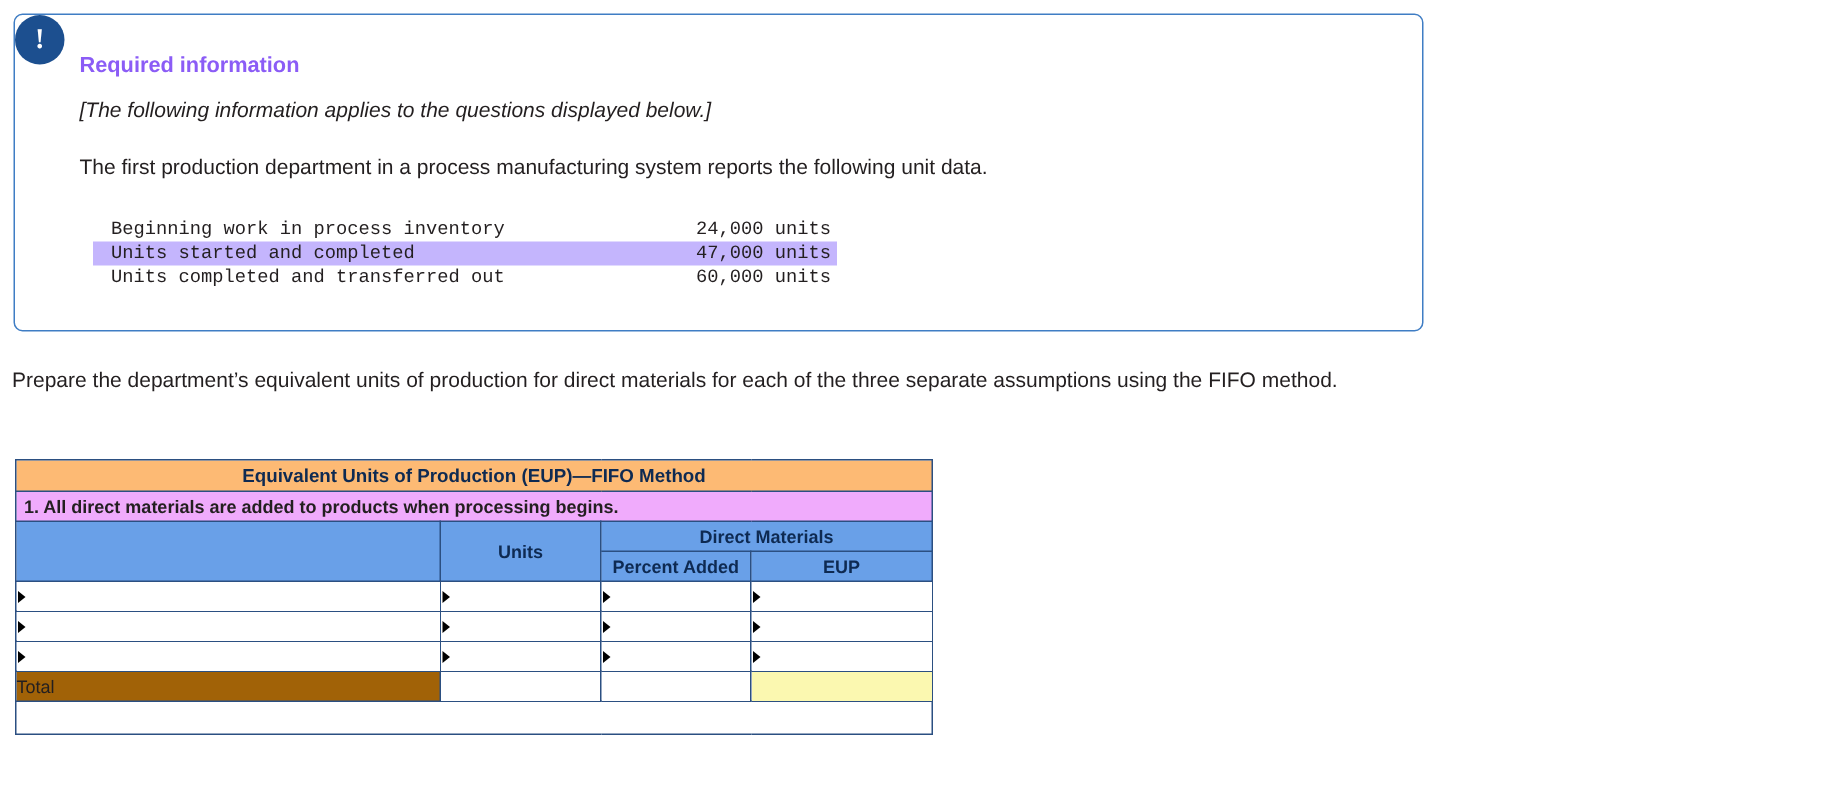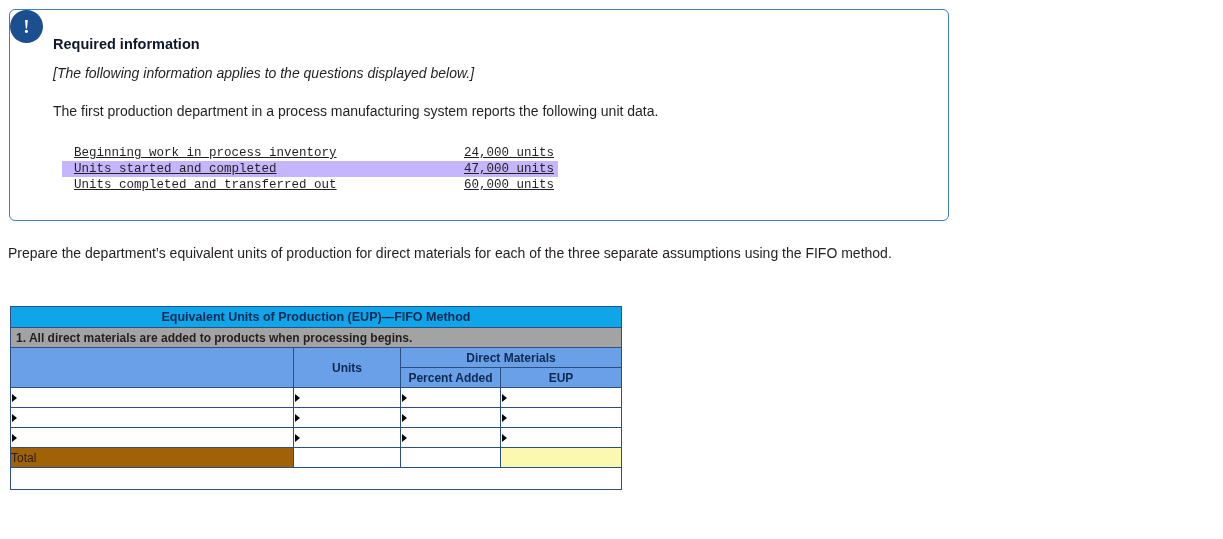--- a/index.html
+++ b/index.html
@@ -33,21 +33,21 @@
     font-weight: bold;
     line-height: 33px;
     text-align: center;
     font-family: "Liberation Serif", serif;
   }
   .req-title {
     position: absolute;
     left: 43px; top: 26px;
     font-size: 14.5px;
     font-weight: bold;
-    color: #0f172a;
+    color: #8b5cf6;
   }
   .req-italic {
     position: absolute;
     left: 43px; top: 55px;
     font-size: 14px;
     font-style: italic;
     color: #231f20;
   }
   .req-body {
     position: absolute;
@@ -61,21 +61,20 @@
     position: absolute;
     left: 52px; top: 135px;
     border-collapse: collapse;
     font-family: "Liberation Mono", monospace;
     font-size: 12.5px;
     color: #231f20;
   }
   .unit-table td {
     padding: 1px 0px;
     white-space: pre;
-    text-decoration: underline;
   }
   .unit-table td.label { width: 350px; padding-left: 12px; }
   .unit-table td.value { width: 146px; text-align: right; padding-right: 4px; }
   .unit-table tr.shaded td { background: #c4b5fd; }
 
   
   .instruction {
     position: absolute;
     left: 8px; top: 244px;
     width: 945px;
@@ -91,29 +90,29 @@
     width: 612px;
     border-collapse: collapse;
     font-size: 12px;
   }
   .eup td, .eup th {
     border: 1px solid #2b4f81;
     padding: 0;
     height: 20px;
   }
   .eup .hdr-main {
-    background: #0ea5e9;
+    background: #fdba74;
     color: #0e2a52;
     font-weight: bold;
     text-align: center;
     height: 21px;
     font-size: 12.5px;
   }
   .eup .assumption {
-    background: #a3a3a3;
+    background: #f0abfc;
     color: #231f20;
     font-weight: bold;
     text-align: left;
     padding-left: 5px;
     height: 20px;
     font-size: 12px;
   }
   .eup .hdr-blue {
     background: #69a0e8;
     color: #0e2a52;

